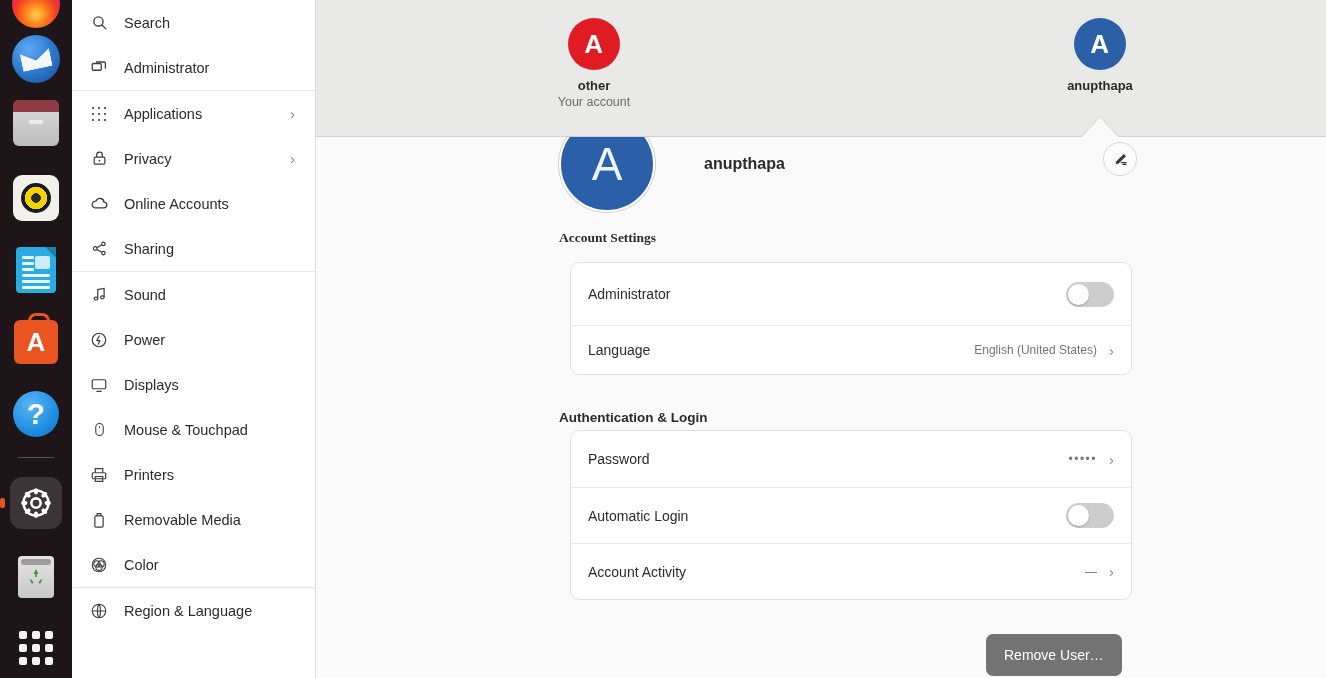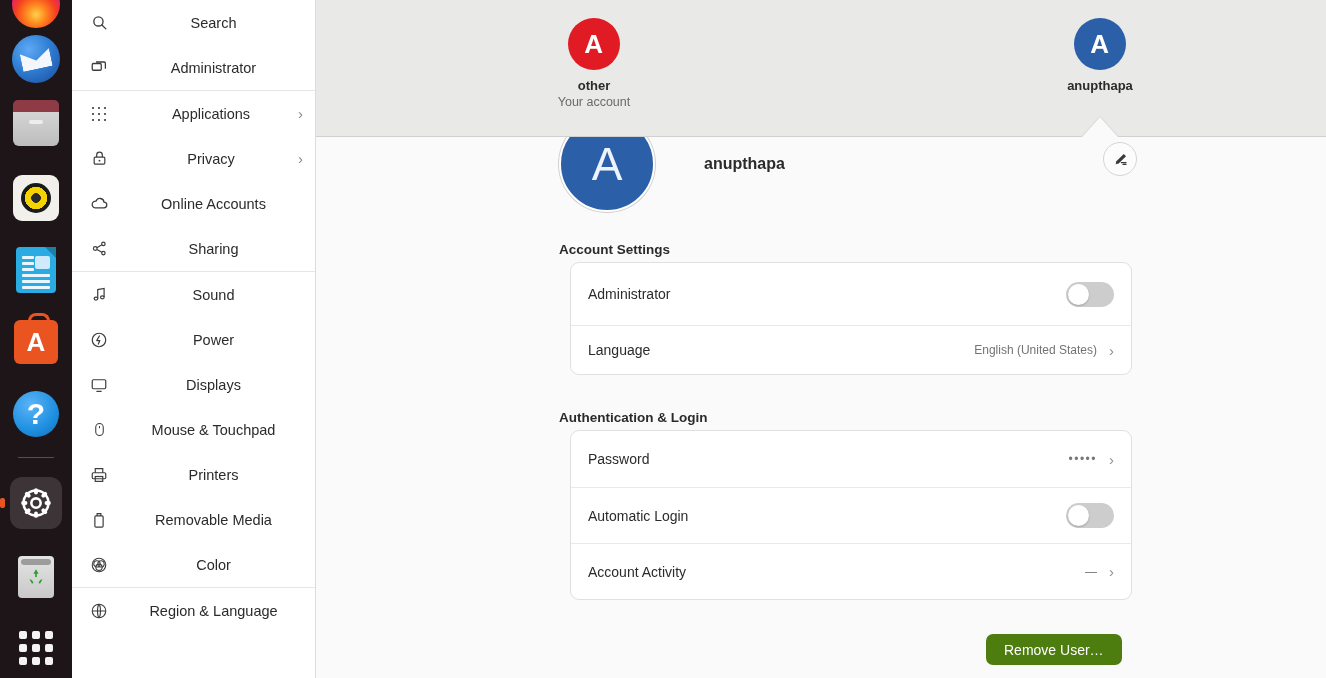--- a/index.html
+++ b/index.html
@@ -110,23 +110,22 @@
   .ic-grid { width: 34px; height: 34px; display: grid; grid-template-columns: repeat(3,1fr); gap: 5px; }
   .ic-grid span { background: #f4f2f2; border-radius: 2px; }
 
   
   #sidebar {
     position: absolute; left: 72px; top: 0; width: 244px; height: 678px;
     background: #ffffff; border-right: 1px solid #dcdcdc;
     overflow: hidden;
   }
   .side-item {
-    height: 45px; display: flex; align-items: center; padding: 0 12px 0 16px;
+    height: 45px; display: flex; align-items: center; padding: 0 20px 0 16px;
     cursor: pointer;
-    text-align: center;
   }
   .side-item .si-icon {
     width: 22px; height: 22px; flex: none; margin-right: 14px;
     display: flex; align-items: center; justify-content: center; color: #3d3d3d;
   }
   .side-item .si-label { font-size: 14.5px; color: #2b2b2b; flex: 1; }
   .side-item .si-chev { color: #8a8a8a; font-size: 15px; }
   .side-sep { height: 1px; background: #e6e6e6; margin: 0; }
 
   
@@ -204,23 +203,23 @@
     position: relative; flex: none; cursor: pointer;
   }
   .toggle .knob {
     position: absolute; left: 2px; top: 2px; width: 21px; height: 21px;
     border-radius: 50%; background: #ffffff; box-shadow: 0 1px 2px rgba(0,0,0,.22);
   }
   .dots { letter-spacing: 1.5px; font-size: 12px; color: #777; margin-right: 12px; }
 
   #remove-btn {
     position: absolute; left: 986px; top: 634px;
-    background: #4d7c0f; color: #ffffff;
+    background: #737373; color: #ffffff;
     border: none; border-radius: 7px;
-    padding: 0 18px; height: 31px;
+    padding: 0 18px; height: 42px;
     font-family: "Liberation Sans", sans-serif;
     font-size: 14px; cursor: pointer;
   }
   svg { display: block; }
 </style>
 </head>
 <body>
 
 <div id="app">
 
@@ -509,21 +508,21 @@
 
     <div id="edit-btn">
       <span>
         <svg width="17" height="17" viewBox="0 0 24 24" fill="none" stroke="#3a3a3a" stroke-width="1.8" stroke-linecap="round">
           <path d="M16.6 4.2 19.8 7.4 9.4 17.8l-4.2 1 1-4.2z" fill="#3a3a3a" stroke="none"></path>
           <path d="M13.2 16.4h6.6M15.6 19h4.2"></path>
         </svg>
       </span>
     </div>
 
-    <div class="section-title" style="left:243px; top:105px;">Account Settings</div>
+    <div class="section-title" style="left:243px; top:93px;font-family:Liberation Serif, serif;">Account Settings</div>
 
     <div class="card" style="top:125px;">
       <div class="row" style="height:62px;">
         <div class="row-left">
           <div class="row-title">Administrator</div>
         </div>
         <div class="toggle">
             <div class="knob"></div>
           </div>
       </div>

